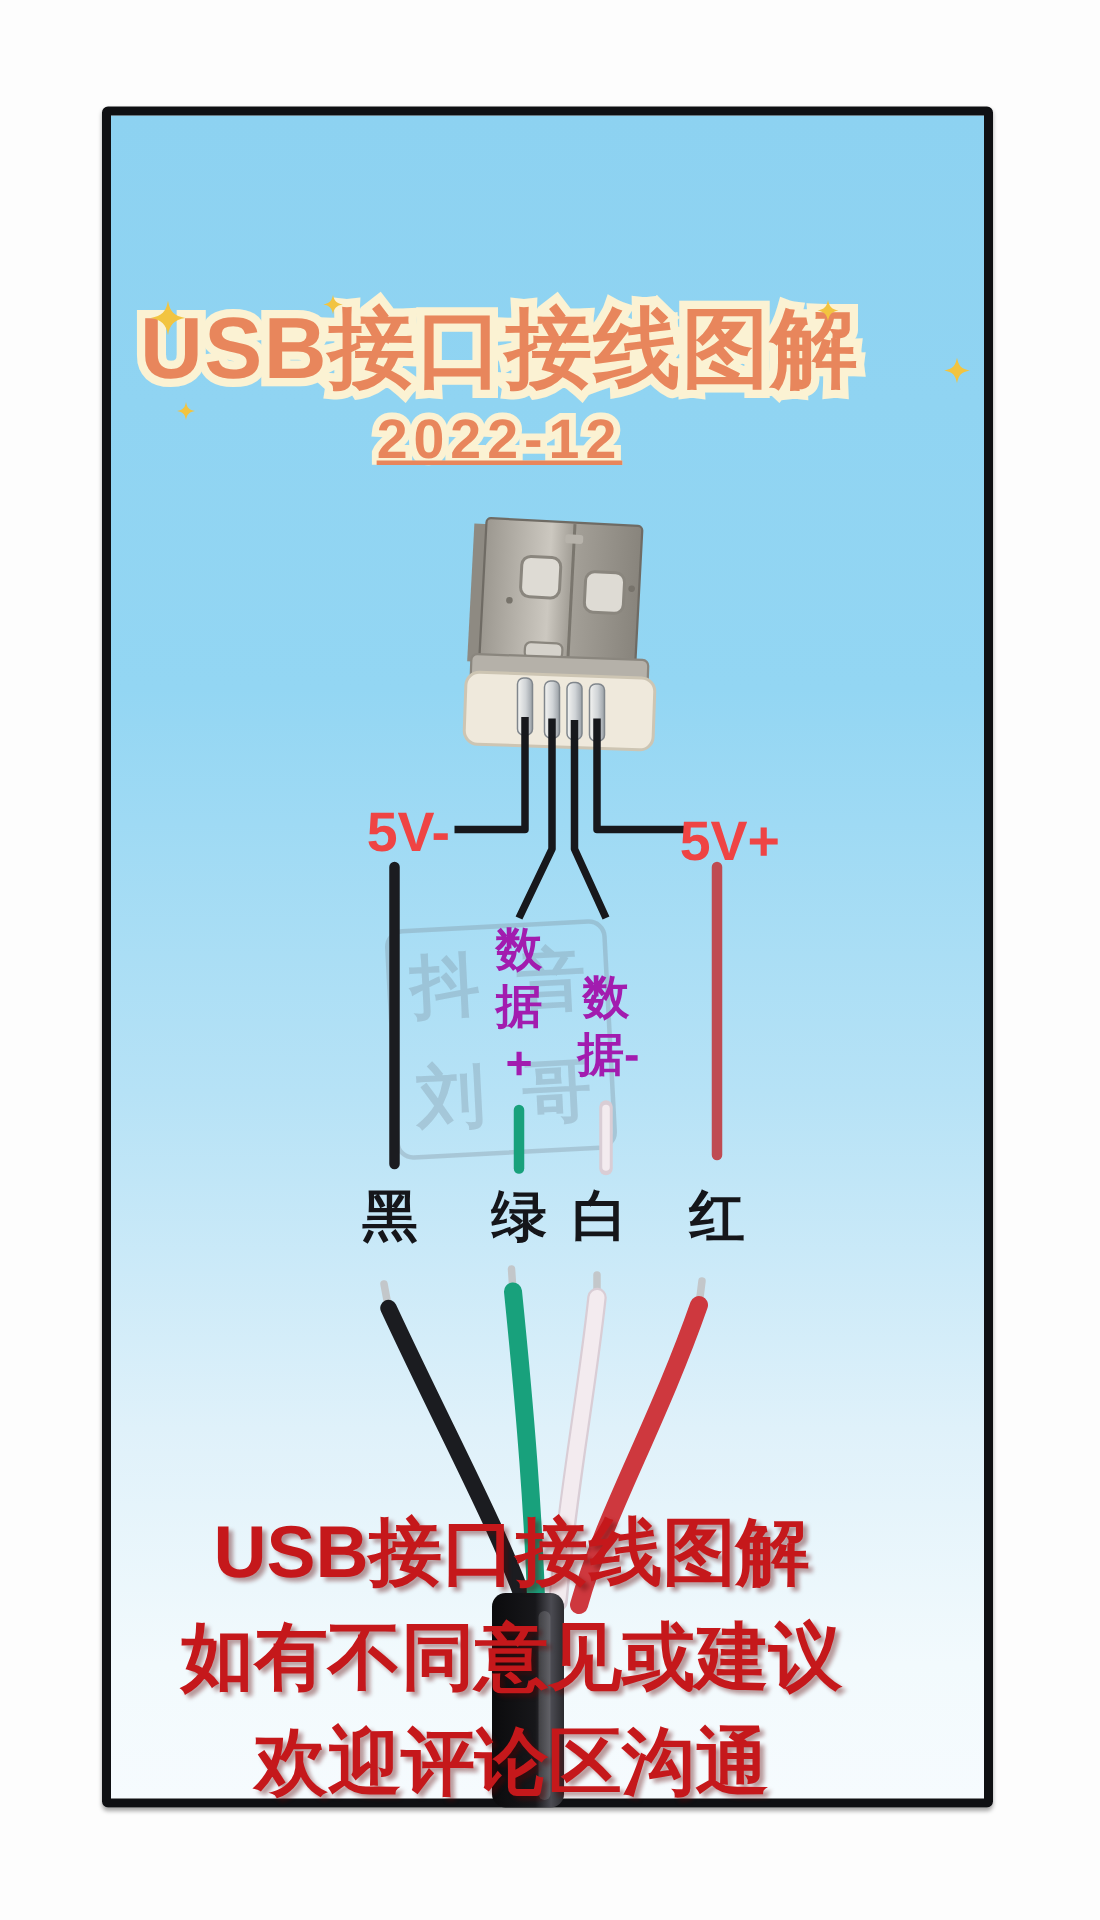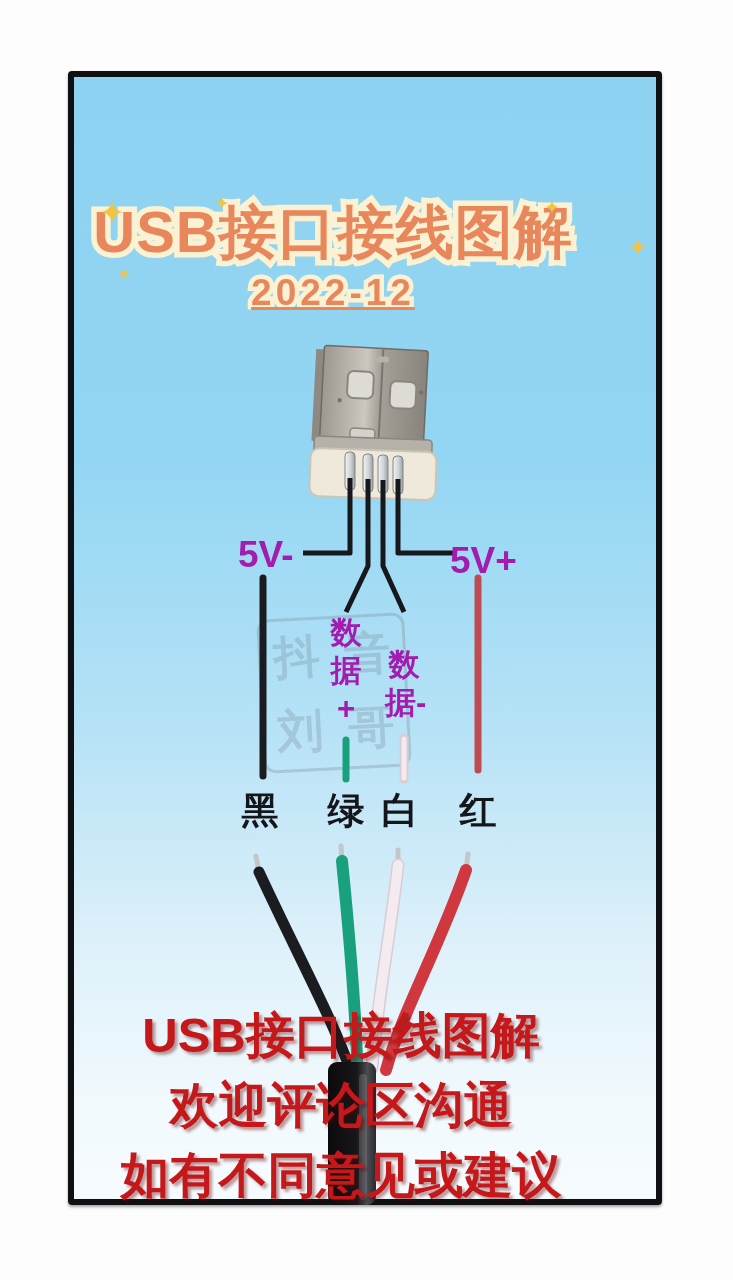--- a/index.html
+++ b/index.html
@@ -24,22 +24,22 @@
   .title-outline { -webkit-text-stroke:11px #fbf2d3; color:#fbf2d3; }
   .title-fill    { color:#e8865c; }
   .date-layer {
     left:33px; top:272px; width:600px; text-align:center;
     font-size:37px; font-weight:bold; letter-spacing:4px; white-space:nowrap;text-decoration:underline;
   }
   .date-outline { -webkit-text-stroke:9px #fbf2d3; color:#fbf2d3; }
   .date-fill    { color:#e8865c; }
   
   .pinlabel {
-    font-size:37px; font-weight:bold; color:#a21caf; white-space:nowrap;
-    text-align:left;
+    font-size:37px; font-weight:bold; color:#ef4444; white-space:nowrap;
+    text-align:right;
   }
   .vtext {
     width:38px; font-size:31px; font-weight:bold; color:#a21caf;
     line-height:1.22; text-align:center; word-break:break-all;
   }
   .wirename {
     font-size:37px; font-weight:bold; color:#15161a; width:42px; text-align:center;
   }
   
   .watermark {
@@ -170,17 +170,17 @@
   <div class="abs vtext z4" style="left:327px; top:614px;">数据+</div>
   <div class="abs vtext z4" style="left:385px; top:646px;">数据-</div>
 
   <div class="abs wirename z4" style="left:239px; top:786px;">黑</div>
   <div class="abs wirename z4" style="left:325px; top:786px;">绿</div>
   <div class="abs wirename z4" style="left:379px; top:786px;">白</div>
   <div class="abs wirename z4" style="left:457px; top:786px;">红</div>
 
   <div class="abs footer z5">
     <div>USB接口接线图解</div>
+    <div>如有不同意见或建议</div>
     <div>欢迎评论区沟通</div>
-    <div>如有不同意见或建议</div>
   </div>
 
 </div>
 
 </body></html>

